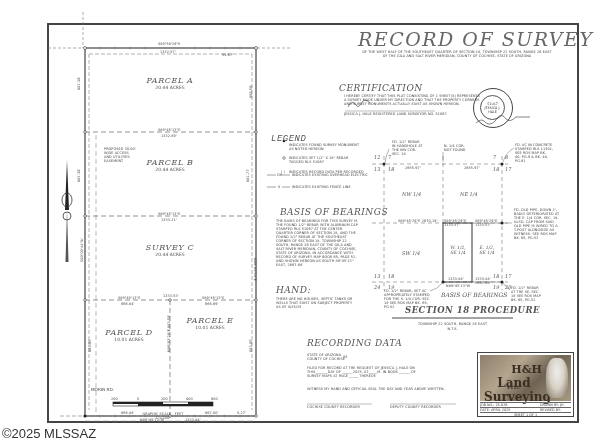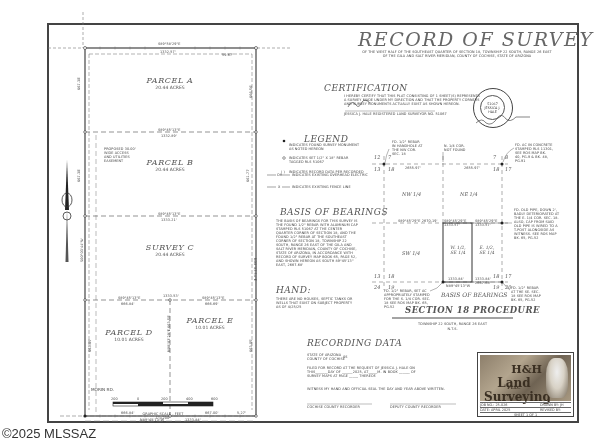--- a/index.html
+++ b/index.html
@@ -134,34 +134,34 @@
 
   <line x1="307" y1="404" x2="372" y2="404" stroke="#555" stroke-width="0.4"></line>
   <line x1="390" y1="404" x2="456" y2="404" stroke="#555" stroke-width="0.4"></line>
 
 </svg>
 
 <div class="abs title" style="left:358px; top:28px;">RECORD OF SURVEY</div>
 <div class="abs tiny" style="left:342px; top:50px; width:230px; text-align:center;">OF THE WEST HALF OF THE SOUTHEAST QUARTER OF SECTION 18, TOWNSHIP 22 SOUTH, RANGE 26 EAST</div>
 <div class="abs tiny" style="left:342px; top:54px; width:230px; text-align:center;">OF THE GILA AND SALT RIVER MERIDIAN, COUNTY OF COCHISE, STATE OF ARIZONA</div>
 
-<div class="abs heading" style="left:324px; top:83px;">CERTIFICATION</div>
+<div class="abs heading" style="left:339px; top:83px;">CERTIFICATION</div>
 <div class="abs tiny" style="left:344px; top:94px; white-space:nowrap;">I HEREBY CERTIFY THAT THIS PLAT CONSISTING OF 1 SHEET(S) REPRESENTS</div>
 <div class="abs tiny" style="left:344px; top:98px; white-space:nowrap;">A SURVEY MADE UNDER MY DIRECTION AND THAT THE PROPERTY CORNERS</div>
 <div class="abs tiny" style="left:344px; top:102px; white-space:nowrap;">AND SURVEY MONUMENTS ACTUALLY EXIST AS SHOWN HEREON.</div>
 <div class="abs tiny" style="left:344px; top:112px; white-space:nowrap;">JESSICA J. HALE  REGISTERED LAND SURVEYOR NO. 51067</div>
 <div class="seal">
   <div class="seal-inner">
     <div>51067</div>
     <div>JESSICA J.</div>
     <div>HALE</div>
   </div>
 </div>
 
-<div class="abs heading" style="left:304px; top:134px;">LEGEND</div>
+<div class="abs heading" style="left:271px; top:134px;font-family:Liberation Mono, monospace;">LEGEND</div>
 <div class="abs tiny" style="left:289px; top:143px; white-space:nowrap;">
   <div>INDICATES FOUND SURVEY MONUMENT</div>
   <div>AS NOTED HEREON</div>
 </div>
 <div class="abs tiny" style="left:289px; top:156px; white-space:nowrap;">
   <div>INDICATES SET 1/2" X 18" REBAR</div>
   <div>TAGGED RLS 51067</div>
 </div>
 <div class="abs tiny" style="left:281px; top:170px;">( )</div>
 <div class="abs tiny" style="left:289px; top:170px; white-space:nowrap;">INDICATES RECORD DATA PER RECORDED</div>

